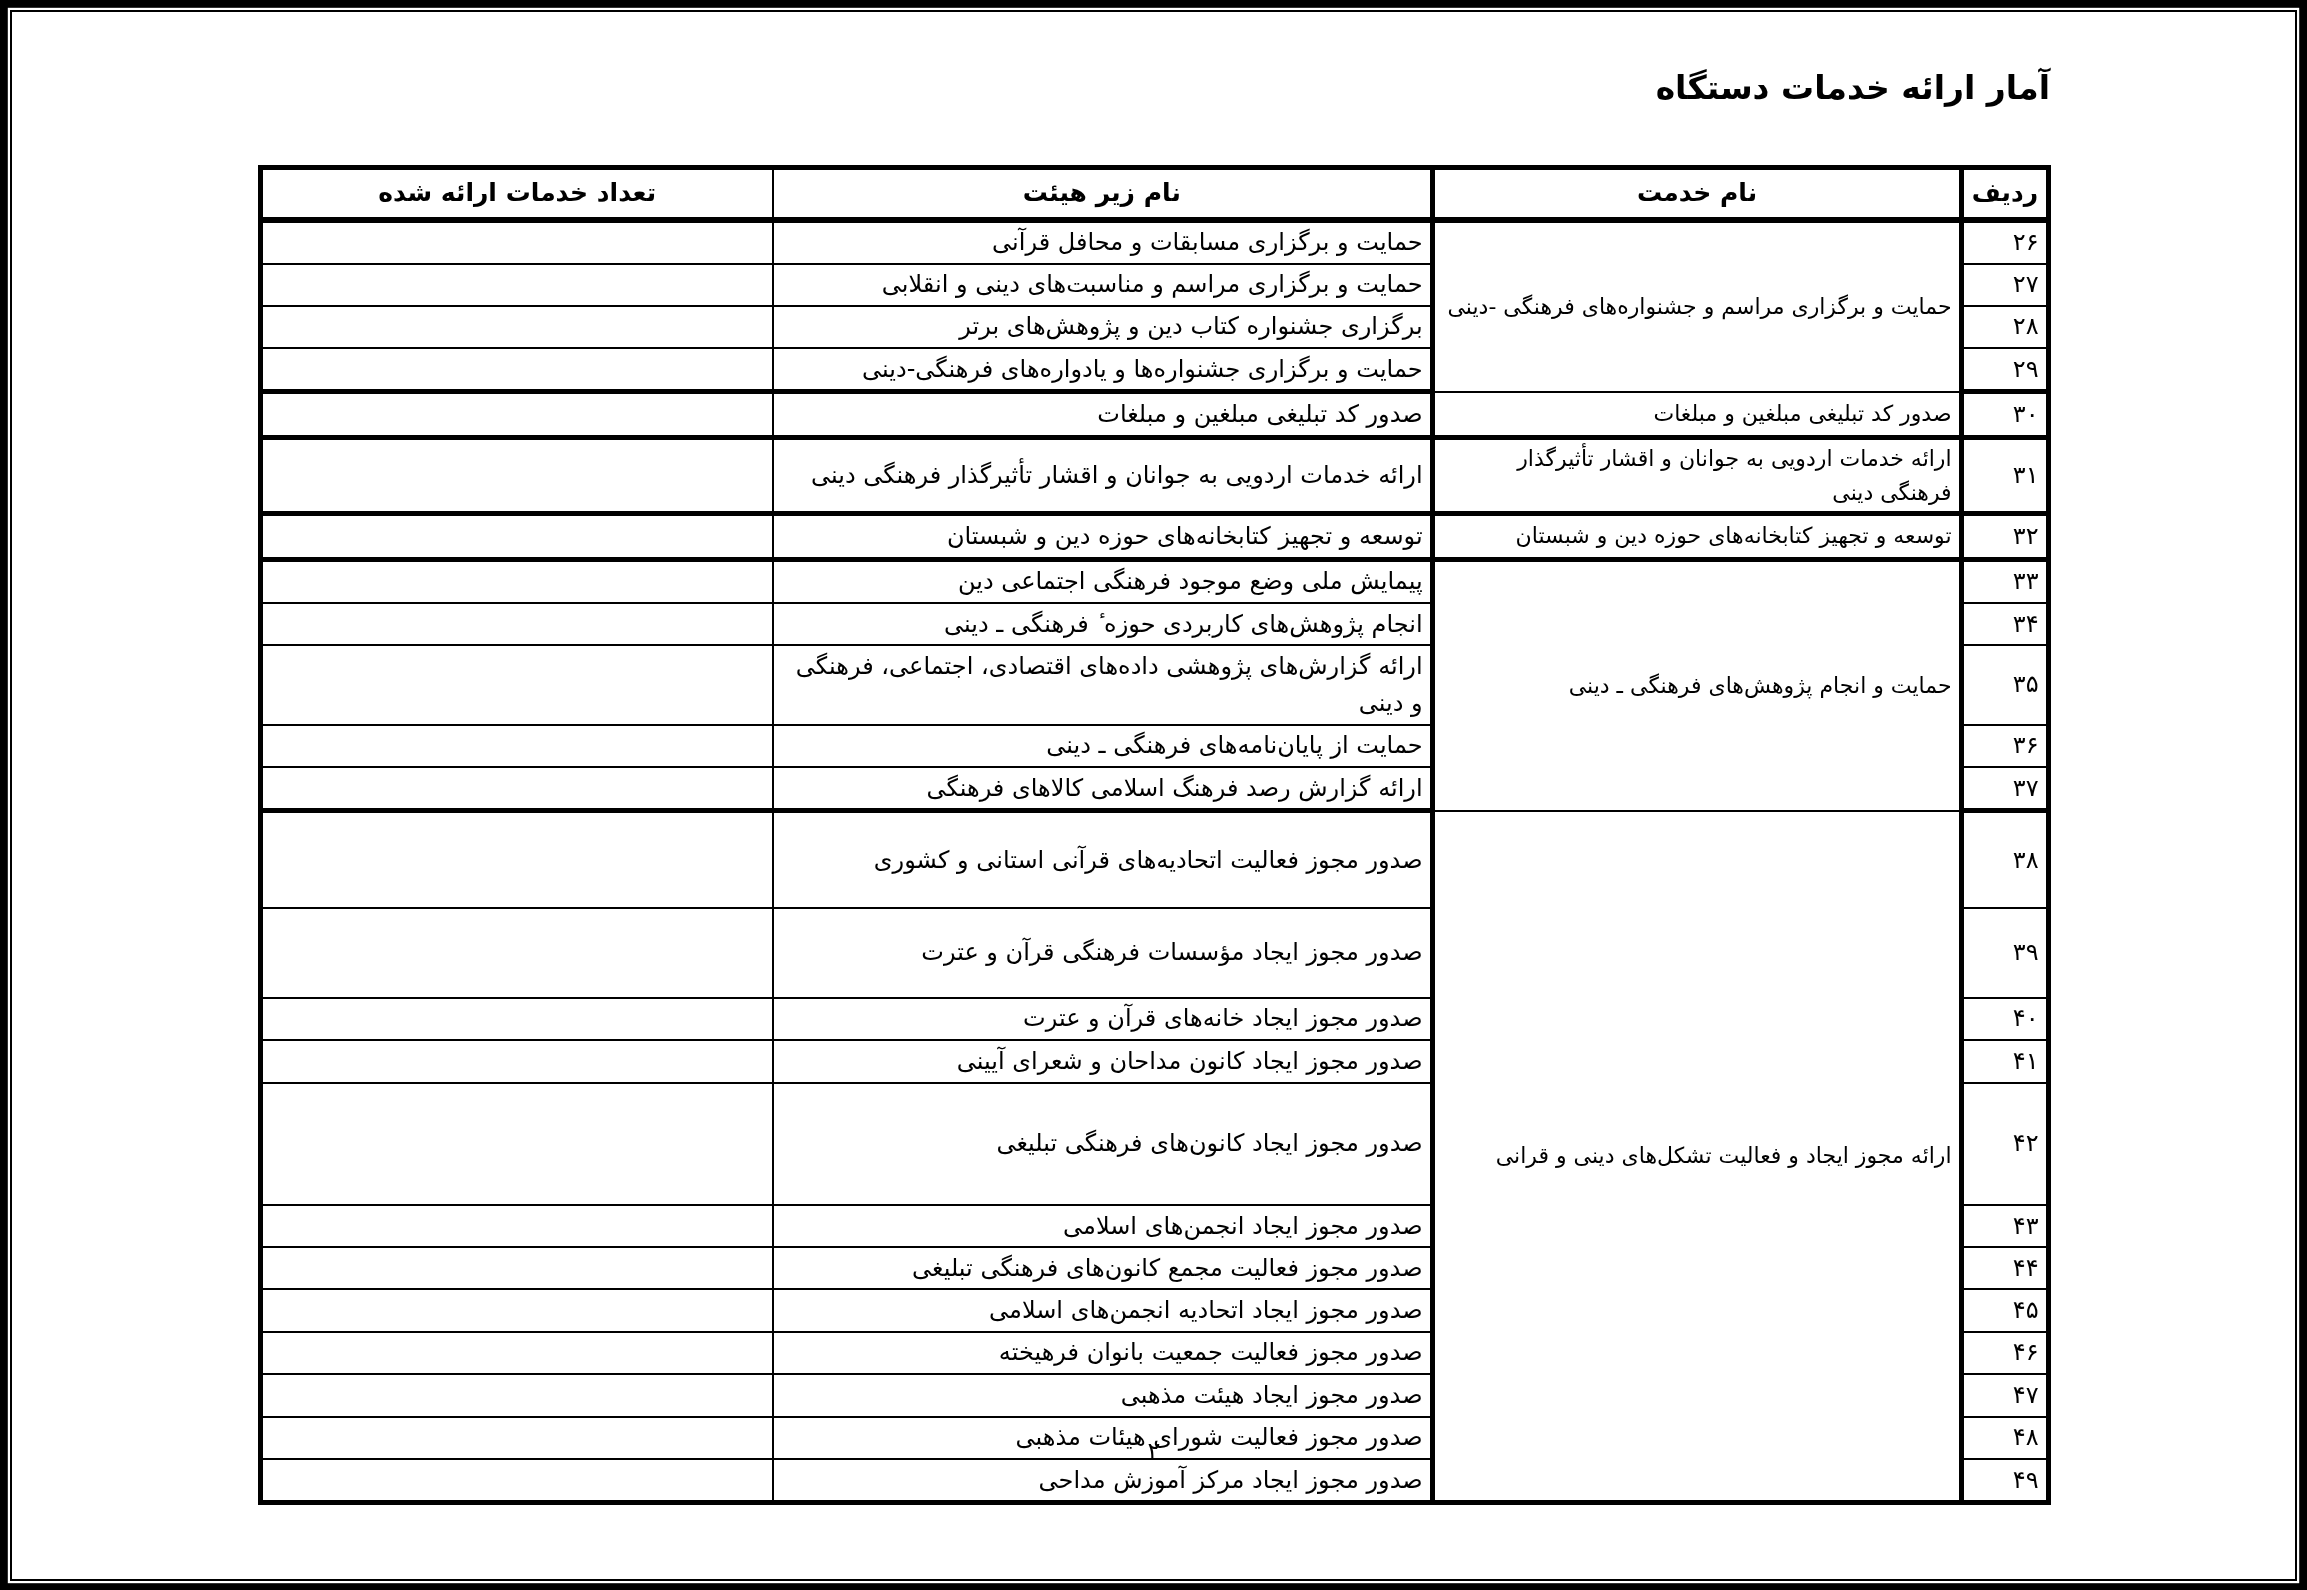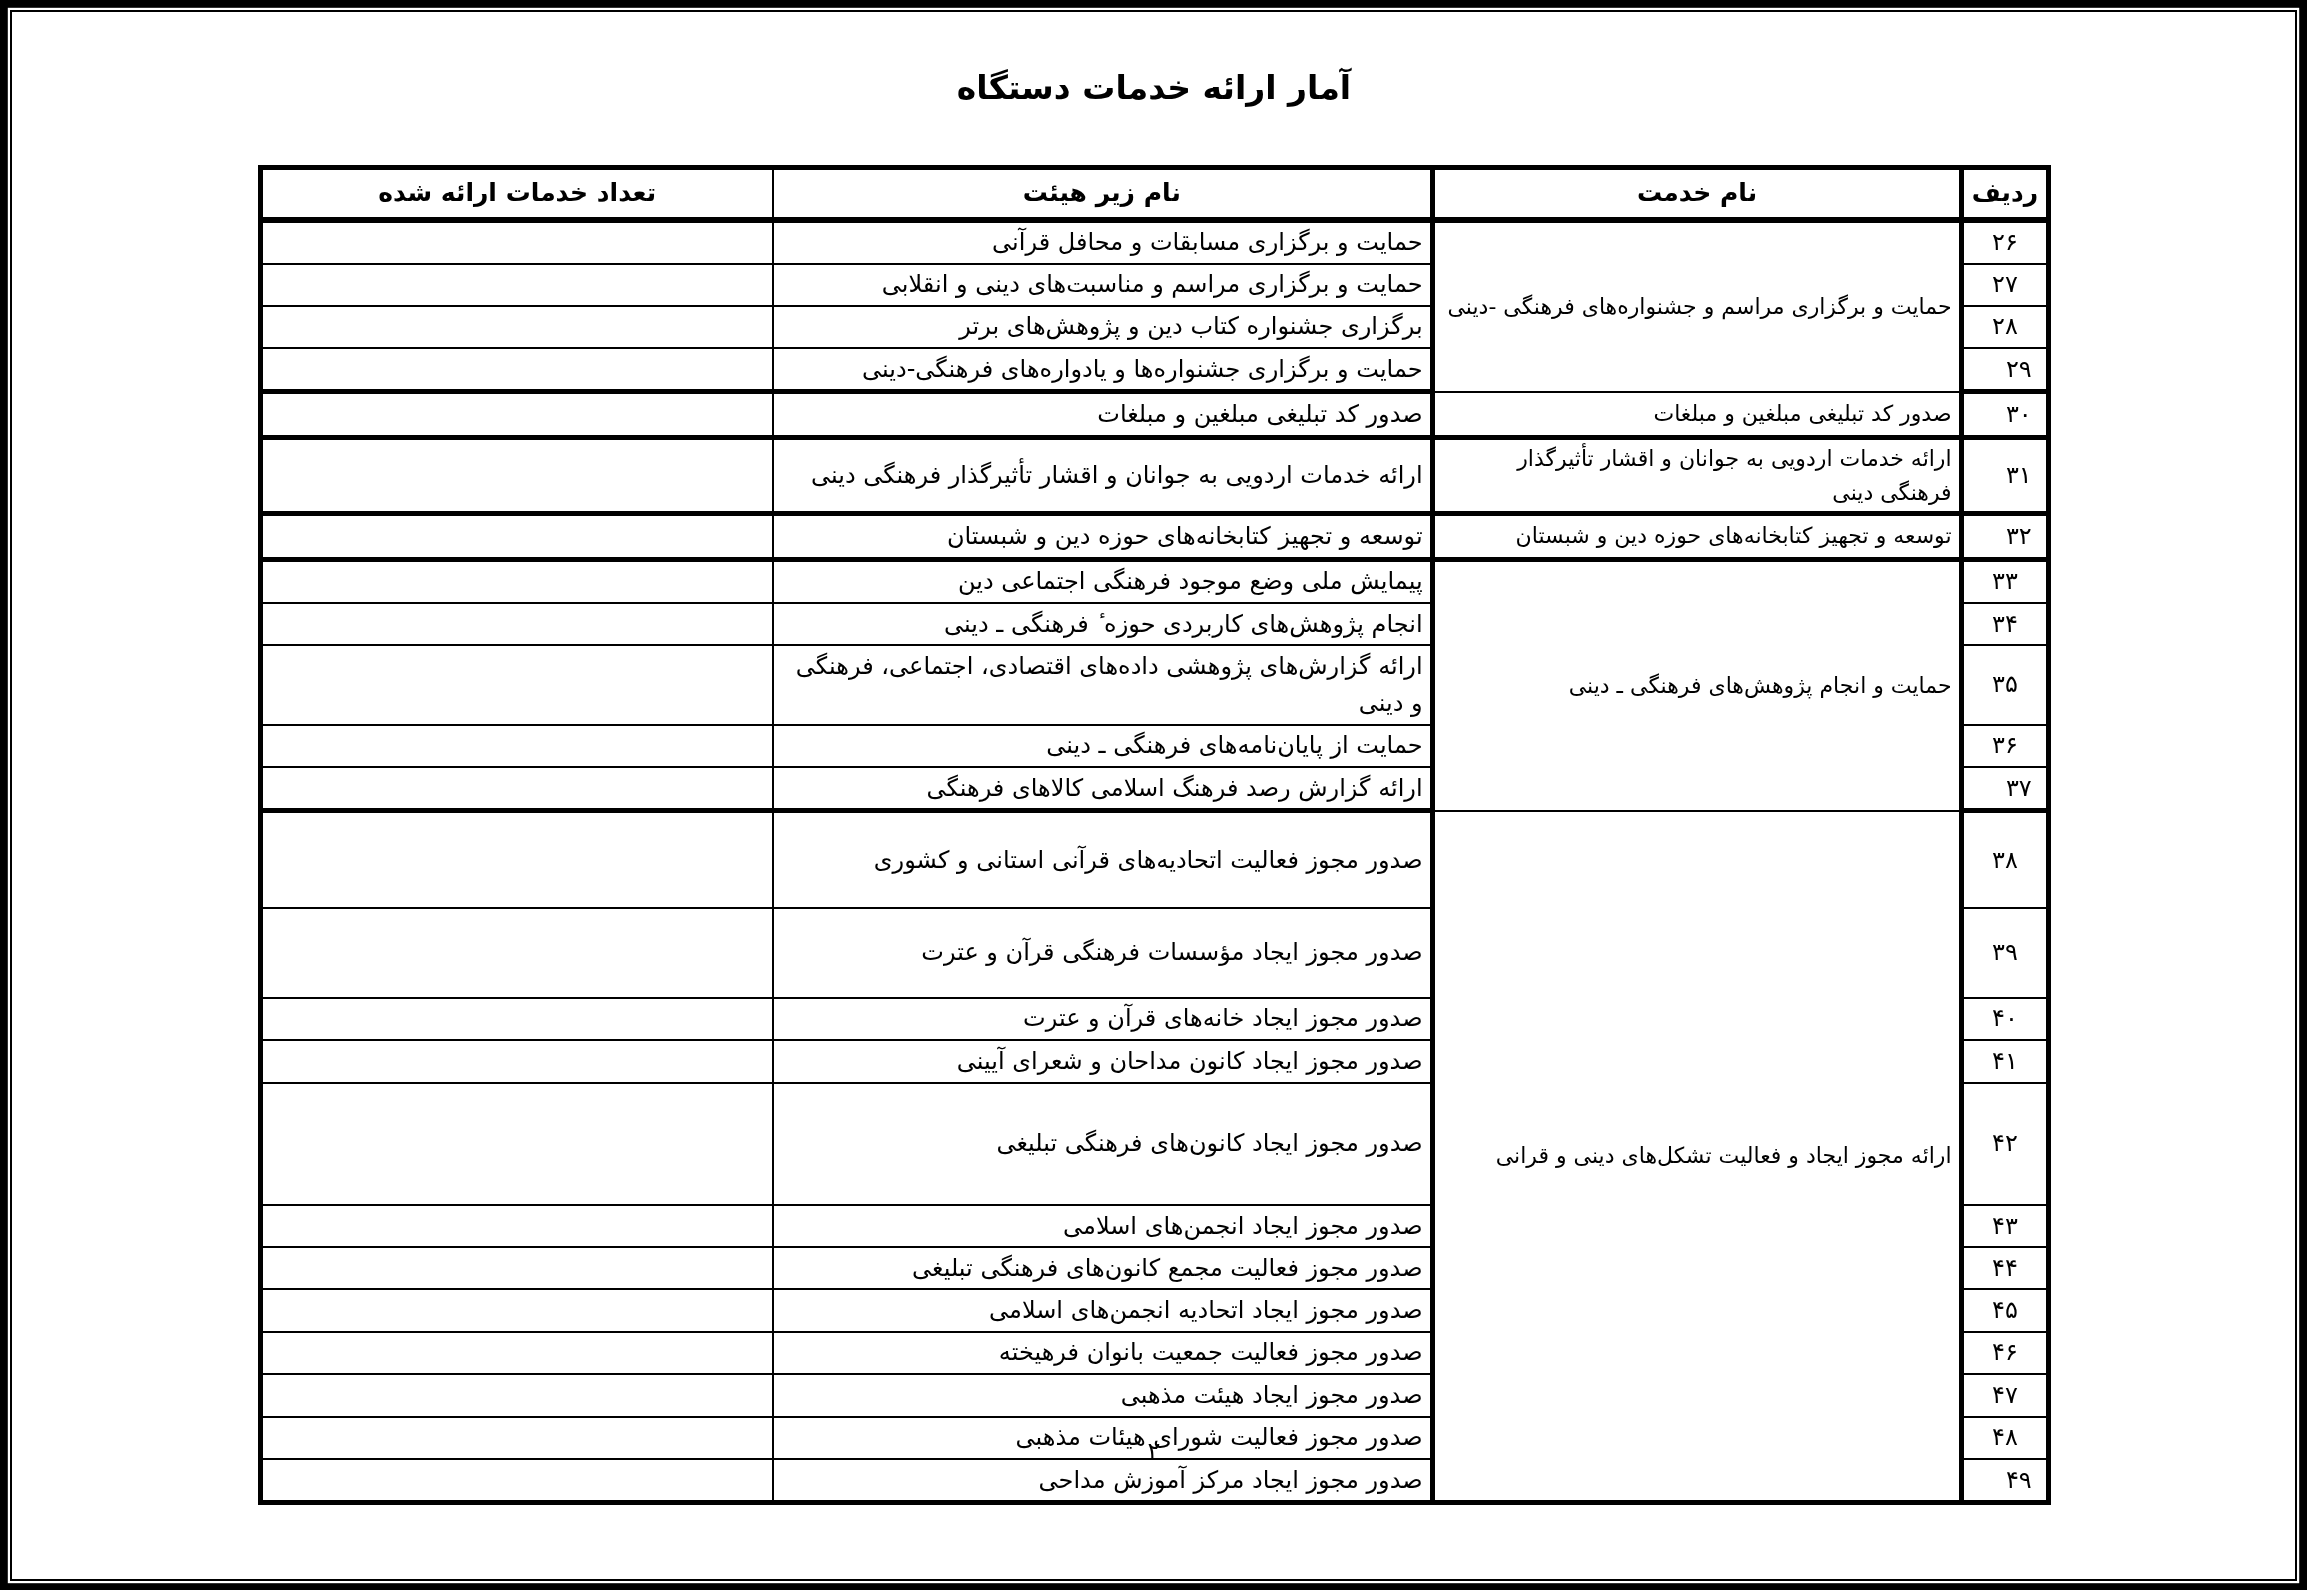--- a/index.html
+++ b/index.html
@@ -18,21 +18,20 @@
     background: #ffffff;
     border: 2.2px solid #000000;
     box-shadow: 0 0 0 2.2px #ffffff;
   }
   .doc-title {
     position: absolute;
     left: 258px;
     top: 68px;
     width: 1792px;
     direction: rtl;
-    text-align: center;
     font-size: 33px;
     font-weight: bold;
     color: #000000;
     z-index: 2;
   }
   table.svc {
     position: absolute;
     left: 258px;
     top: 165px;
     width: 1792px;
@@ -56,21 +55,21 @@
     font-weight: bold;
     text-align: center;
     padding: 1.5px 3px;
   }
   tr.hd th { border-bottom-width: 6px; }
   
   .bL7 { border-left-width: 5.2px !important; }
   
   tr.ge td { border-bottom-width: 5.2px; padding-left: 35px; }
   td.gb { border-bottom-width: 5.2px; }
-  td.c-no  { text-align: center; font-size: 24px; padding: 1.5px 3px; }
+  td.c-no  { text-align: right; font-size: 24px; padding: 1.5px 3px; }
   td.c-srv { font-size: 22px; text-align: right; }
   td.c-sub { font-size: 24px; text-align: right; }
   td.c-cnt { font-size: 22px; text-align: right; }
   .page-number {
     position: absolute;
     left: 258px;
     top: 1437px;
     width: 1792px;
     direction: rtl;
     text-align: center;

